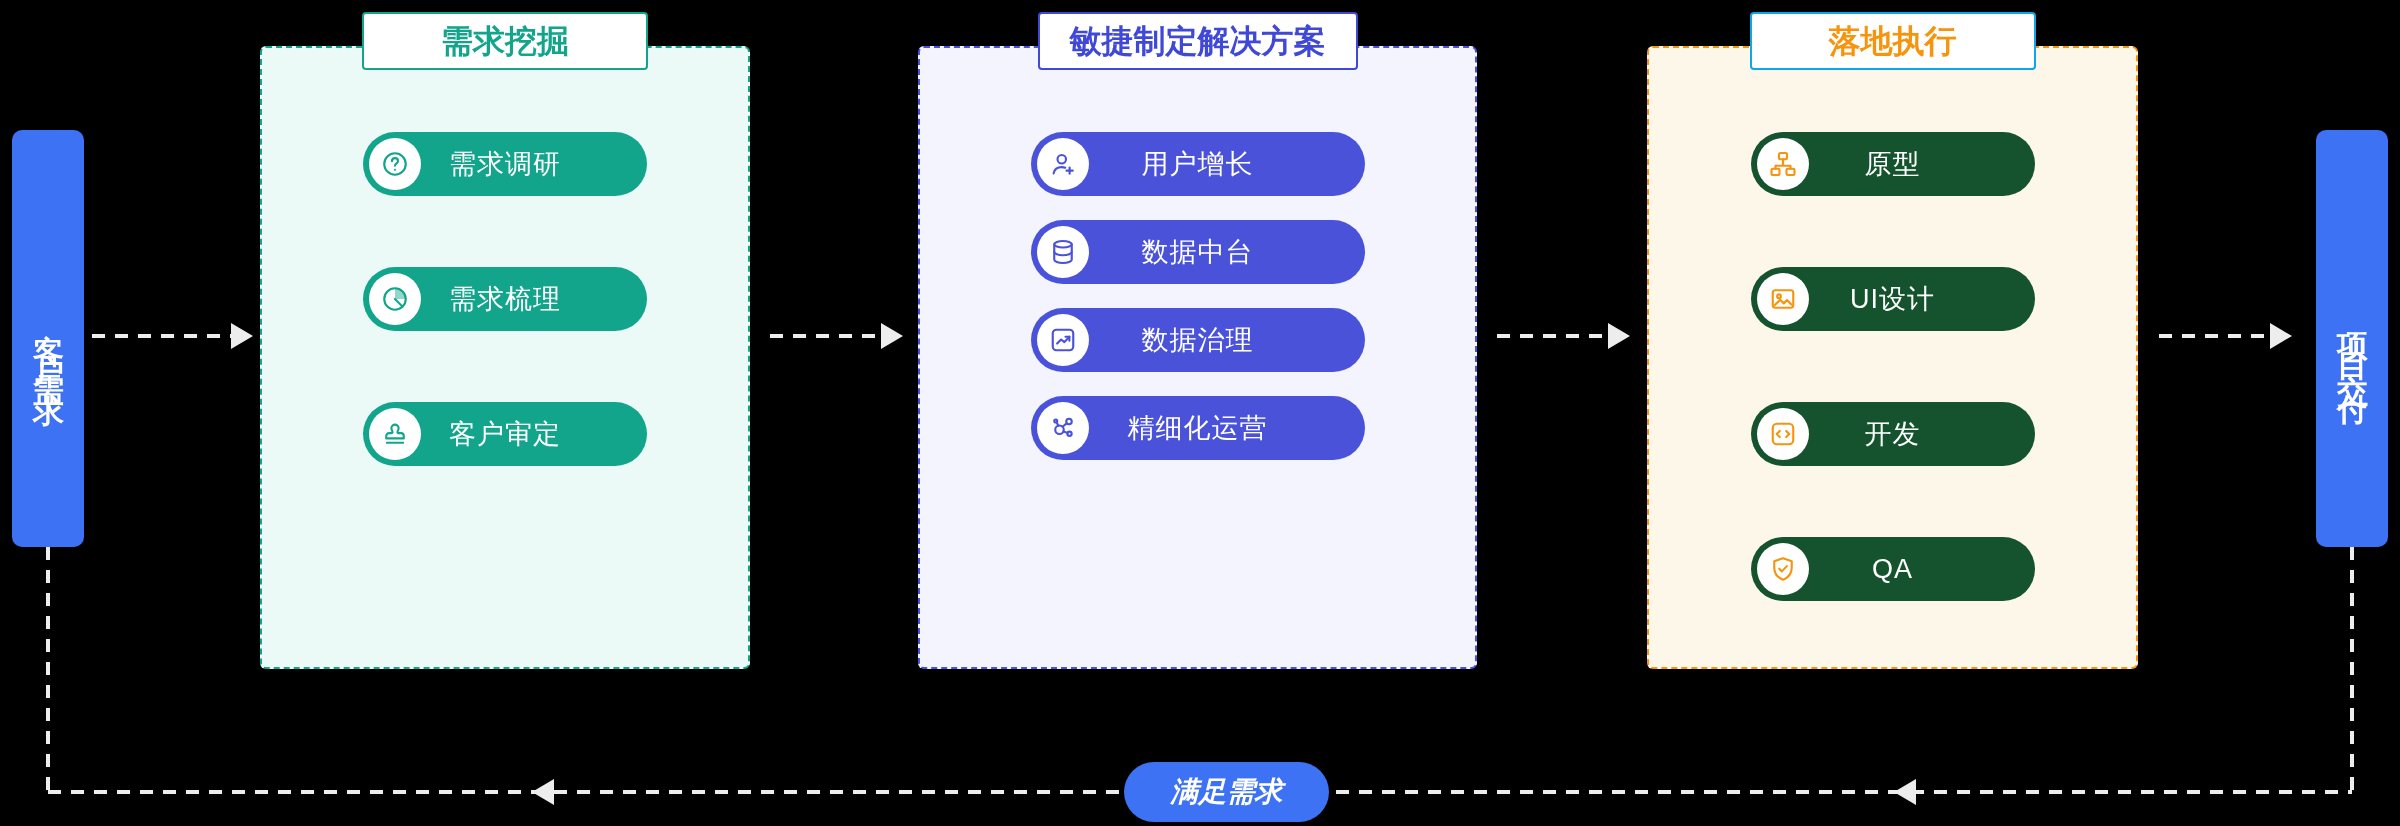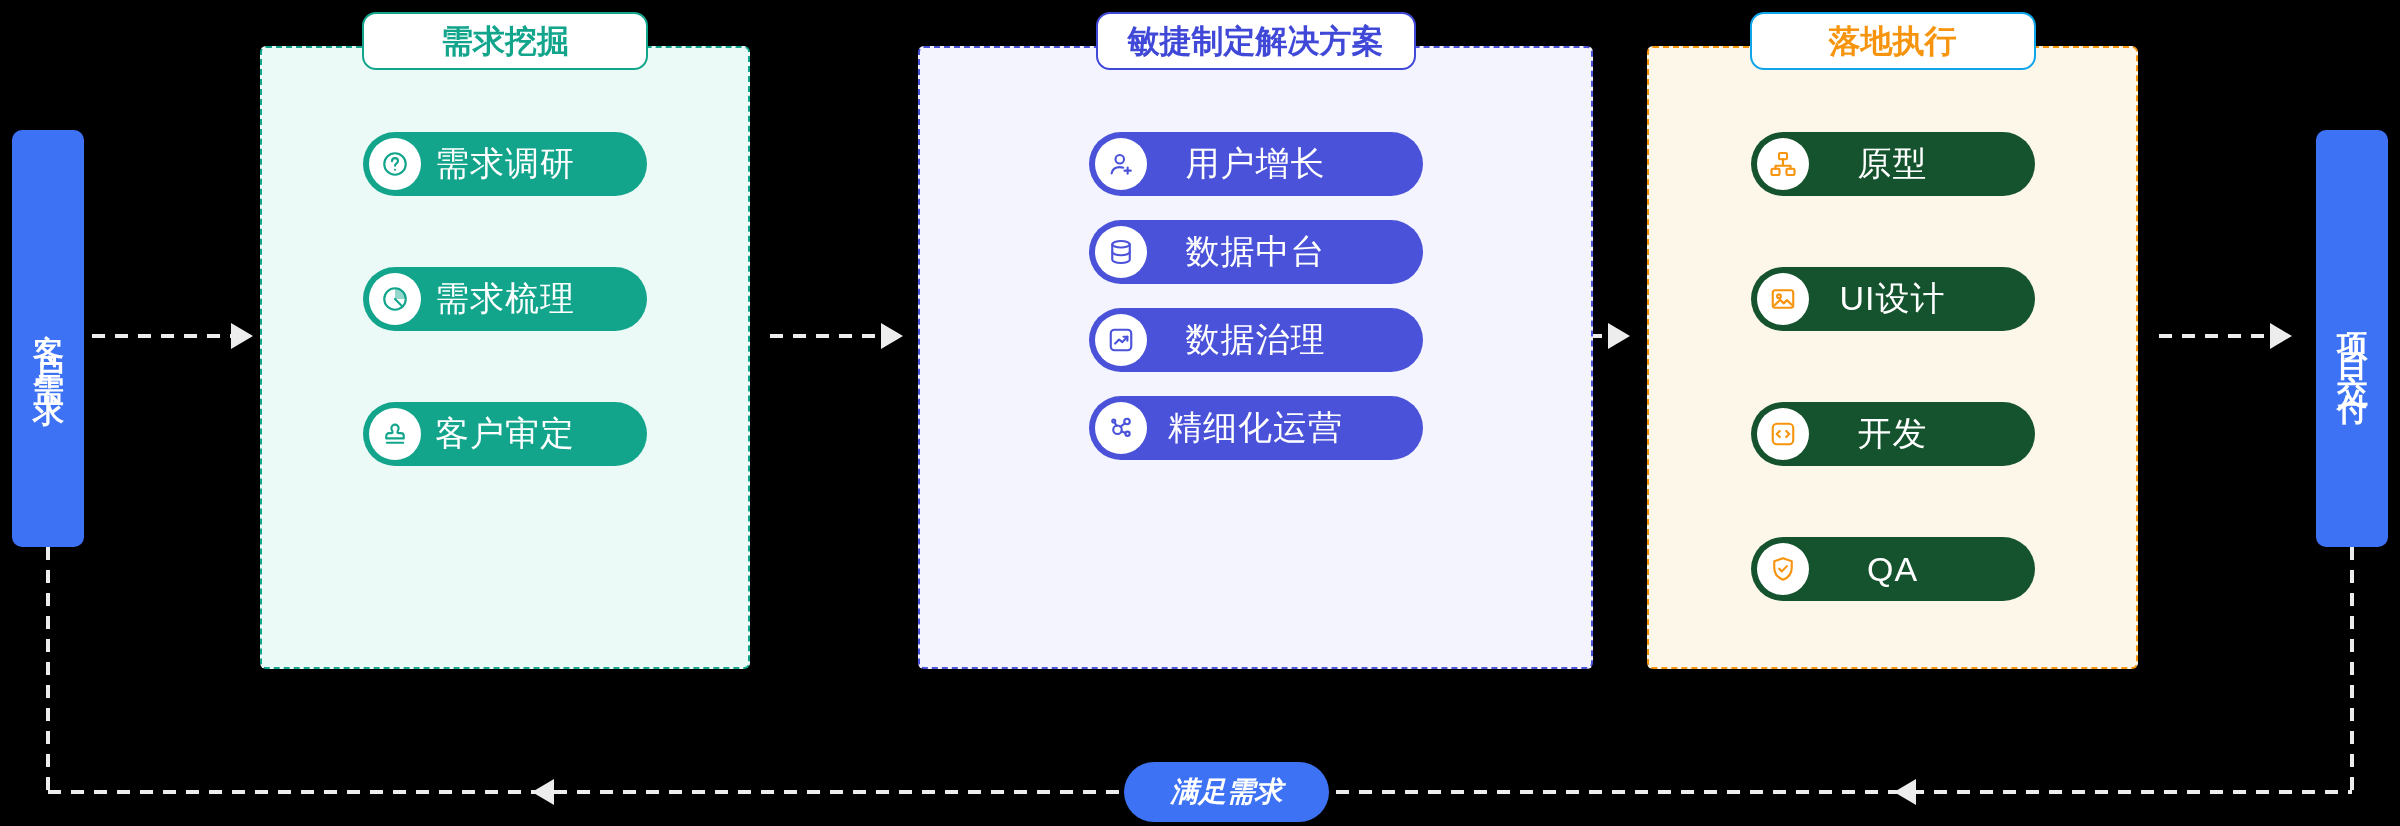--- a/index.html
+++ b/index.html
@@ -17,38 +17,38 @@
     color:#fff;font-size:31px;font-weight:bold;padding-top:20px;
   }
   
   .panel{position:absolute;top:46px;height:623px;border-radius:6px;box-sizing:border-box;}
   .theme-teal{background:#EBFAF6;border:2px dashed #12A58C;}
   .theme-indigo{background:#F3F4FE;border:2px dashed #4A52D9;}
   .theme-orange{background:#FDF7E9;border:2px dashed #F7940D;}
   .panel-header{
     position:absolute;top:-36px;left:50%;transform:translateX(-50%);
     min-width:286px;box-sizing:border-box;padding:0 30px;height:58px;line-height:54px;
-    background:#fff;border-radius:14px;text-align:center;font-size:32px;font-weight:bold;
+    background:#fff;border-radius:4px;text-align:center;font-size:32px;font-weight:bold;
     white-space:nowrap;
   }
   .theme-teal .panel-header{border:2px solid #12A58C;color:#12A58C;}
   .theme-indigo .panel-header{border:2px solid #4048D8;color:#4048D8;}
   .theme-orange .panel-header{border:2px solid #0ea5e9;color:#F7940D;}
   .pill-list{display:flex;flex-direction:column;align-items:center;}
   .gap-lg{padding-top:84px;gap:71px;}
   .gap-sm{padding-top:84px;gap:24px;}
   .pill{
     position:relative;height:64px;border-radius:32px;display:flex;align-items:center;justify-content:center;
   }
   .pill-md{width:284px;}
   .pill-lg{width:334px;}
   .theme-teal .pill{background:#12A58C;}
   .theme-indigo .pill{background:#4A52D9;}
   .theme-orange .pill{background:#14532d;}
-  .pill-label{color:#fff;font-size:34px;letter-spacing:1px;}
+  .pill-label{color:#fff;font-size:27px;letter-spacing:1px;}
   .icon-circle{
     position:absolute;left:6px;top:6px;width:52px;height:52px;border-radius:50%;background:#fff;
     display:flex;align-items:center;justify-content:center;
   }
   .theme-teal .icon-circle{color:#12A58C;}
   .theme-indigo .icon-circle{color:#4A52D9;}
   .theme-orange .icon-circle{color:#F7940D;}
   .icon-circle svg{display:block;}
   
   .dash-h{position:absolute;height:4px;background:repeating-linear-gradient(90deg,#EDEDED 0 13px,transparent 13px 23px);}
@@ -124,21 +124,21 @@
           <svg width="30" height="30" viewBox="0 0 24 24" fill="none" stroke="currentColor" stroke-width="1.7" stroke-linecap="round" stroke-linejoin="round">
               <path d="M12 4.5c-1.6 0-2.9 1.3-2.9 2.9 0 1 .5 1.8.8 2.5.3.6.2 1.4-.5 1.4H7.2A2.2 2.2 0 0 0 5 13.5v2h14v-2a2.2 2.2 0 0 0-2.2-2.2h-2.2c-.7 0-.8-.8-.5-1.4.3-.7.8-1.5.8-2.5 0-1.6-1.3-2.9-2.9-2.9z"></path>
               <path d="M5.5 19h13"></path>
             </svg>
         </span>
         <span class="pill-label">客户审定</span>
       </div>
     </div>
   </section>
 
-  <section class="panel theme-indigo" style="left:918px;width:675px;">
+  <section class="panel theme-indigo" style="left:918px;width:559px;">
     <div class="panel-header">敏捷制定解决方案</div>
     <div class="pill-list gap-sm">
       <div class="pill pill-lg">
         <span class="icon-circle">
           <svg width="30" height="30" viewBox="0 0 24 24" fill="none" stroke="currentColor" stroke-width="1.7" stroke-linecap="round" stroke-linejoin="round">
               <circle cx="11" cy="8.2" r="3.4"></circle>
               <path d="M4.5 19.5c.6-3.2 3.2-5 6.5-5 1 0 2 .2 2.8.5"></path>
               <path d="M17.3 14.8v5M14.8 17.3h5"></path>
             </svg>
         </span>

